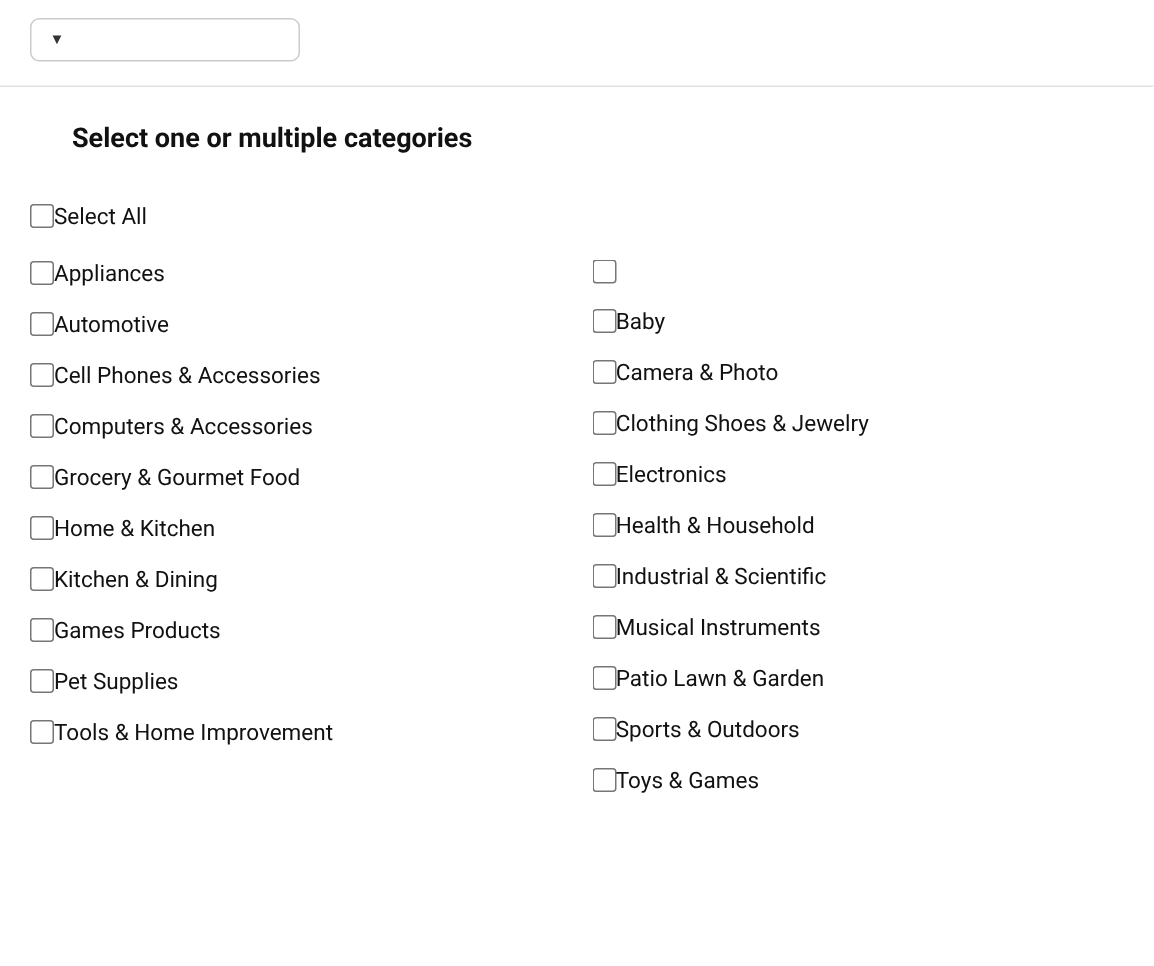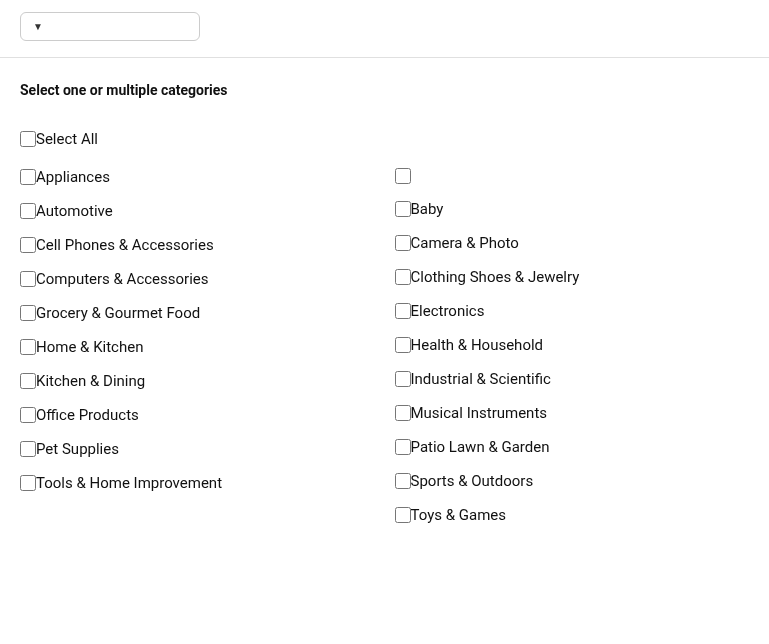--- a/index.html
+++ b/index.html
@@ -57,24 +57,25 @@
     .chevron-down {
       font-size: 10px;
       color: #333;
     }
 
     .main-content {
       padding: 24px 20px 20px 20px;
     }
 
     .section-title {
-      font-size: 14px;
+      font-size: 18px;
       font-weight: 700;
       color: #111;
       margin-bottom: 24px;
+      margin-left: 28px;
     }
 
     .categories-grid {
       display: grid;
       grid-template-columns: 1fr 1fr;
       gap: 0;
     }
 
     .select-all-row {
       grid-column: 1 / -1;
@@ -158,21 +159,21 @@
         <label class="checkbox-item">
           <input type="checkbox" style="">
           <span class="checkbox-label">Home &amp; Kitchen</span>
         </label>
         <label class="checkbox-item">
           <input type="checkbox" style="">
           <span class="checkbox-label">Kitchen &amp; Dining</span>
         </label>
         <label class="checkbox-item">
           <input type="checkbox" style="">
-          <span class="checkbox-label">Office Products</span>
+          <span class="checkbox-label">Games Products</span>
         </label>
         <label class="checkbox-item">
           <input type="checkbox" style="">
           <span class="checkbox-label">Pet Supplies</span>
         </label>
         <label class="checkbox-item">
           <input type="checkbox" style="">
           <span class="checkbox-label">Tools &amp; Home Improvement</span>
         </label>
       </div>

